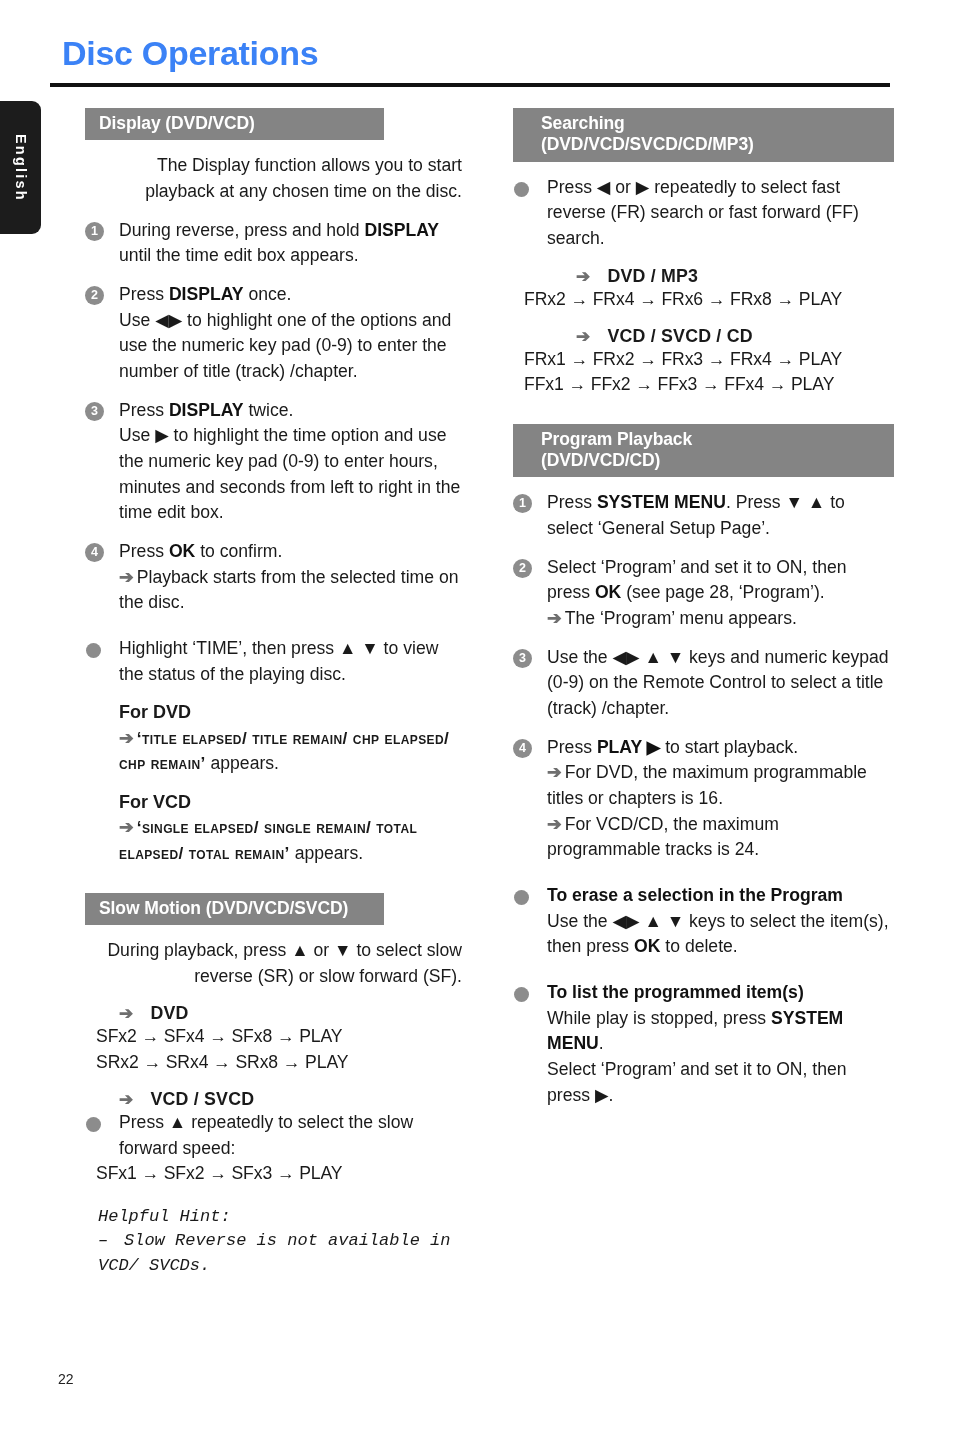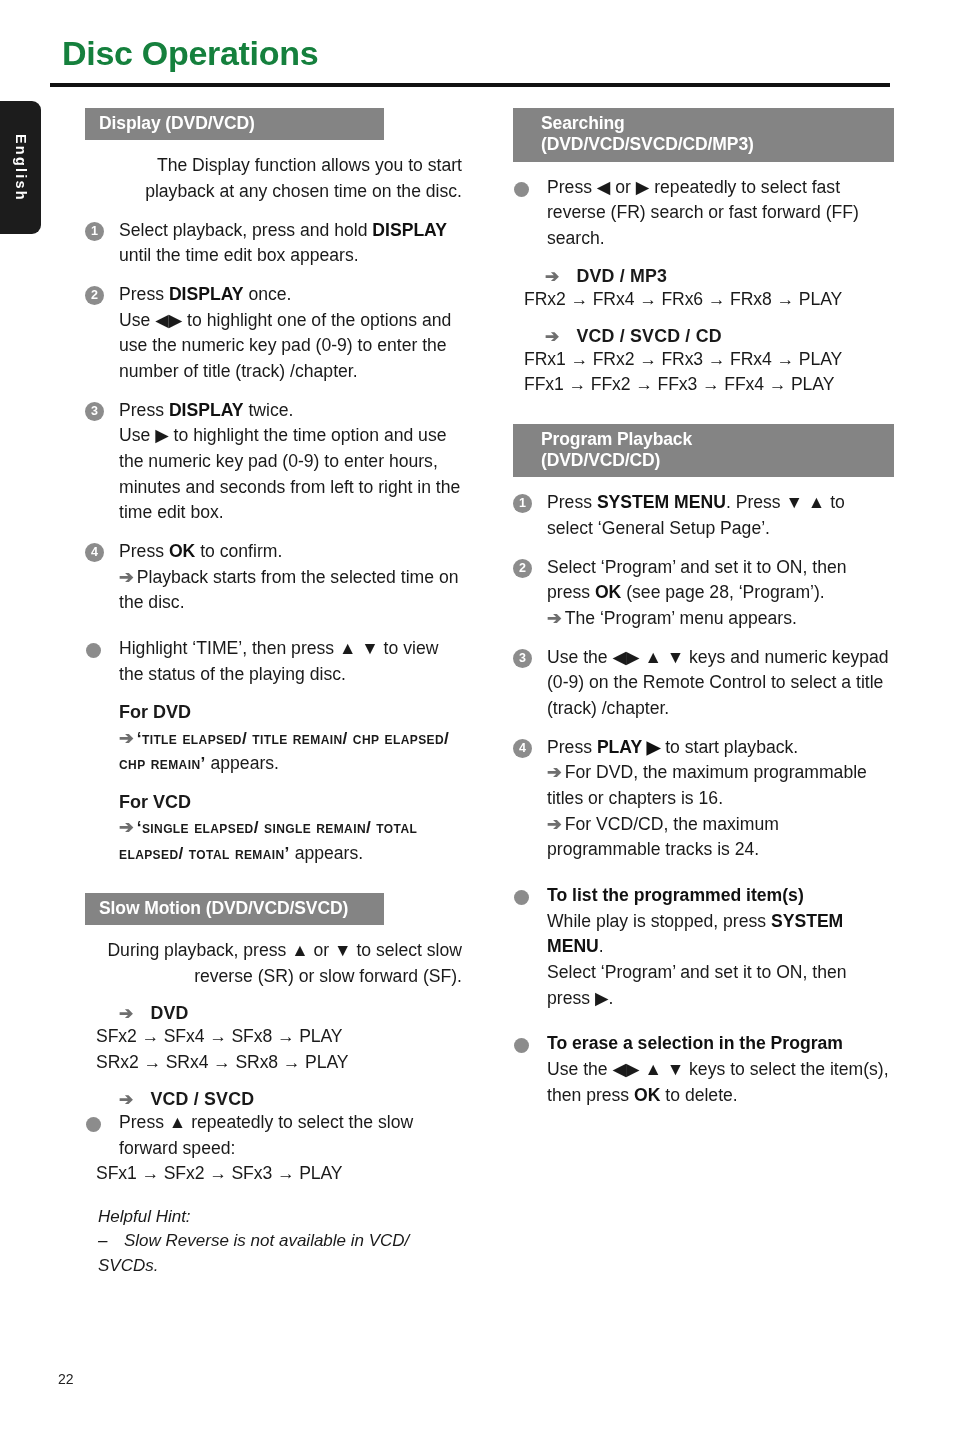--- a/index.html
+++ b/index.html
@@ -42,21 +42,21 @@
   }
 
   
   .page-title {
     position: absolute;
     left: 62px;
     top: 34px;
     font-size: 34px;
     font-weight: bold;
     letter-spacing: -0.3px;
-    color: #15803d;
+    color: #3b82f6;
   }
   .title-rule {
     position: absolute;
     left: 50px;
     top: 83px;
     width: 840px;
     height: 4px;
     background: #111111;
   }
 
@@ -152,21 +152,21 @@
   }
 
   
   .sub-head {
     font-weight: bold;
     font-size: 17.8px;
     margin-top: 14px;
     margin-left: 57px;
     letter-spacing: 0.2px;
   }
-  .col-right .sub-head { margin-left: 53px; }
+  .col-right .sub-head { margin-left: 84px; }
   .sub-head .arrow { margin-right: 14px; font-size: 17px; }
 
   
   .seq {
     margin-left: 34px;
     font-size: 17.6px;
     line-height: 1.44;
     letter-spacing: -0.1px;
   }
   .col-right .seq { margin-left: 32px; }
@@ -185,20 +185,21 @@
     letter-spacing: 0.4px;
     font-size: 17.2px;
   }
 
   .hint {
     margin-top: 18px;
     margin-left: 36px;
     font-style: italic;
     font-size: 17px;
     line-height: 1.45;
+    font-family: Liberation Mono, monospace;
   }
   .hint-dash { display: inline-block; width: 26px; }
 
   .gap-sm { margin-top: 13px; }
   .gap-md { margin-top: 20px; }
   .gap-lg { margin-top: 26px; }
 
   .page-number {
     position: absolute;
     left: 58px;
@@ -220,21 +221,21 @@
 <div class="col col-left">
 
   <div class="section-bar">
     <span class="bar-line">Display (DVD/VCD)</span>
   </div>
 
   <div class="block plain gap-sm">The Display function allows you to start playback at any chosen time on the disc.</div>
 
   <div class="item">
     <span class="num-badge">1</span>
-    <span>Select playback, press and hold </span><b>DISPLAY</b><span> until the time edit box appears.</span>
+    <span>During reverse, press and hold </span><b>DISPLAY</b><span> until the time edit box appears.</span>
   </div>
 
   <div class="item">
     <span class="num-badge">2</span>
     <span>Press </span><b>DISPLAY</b><span> once.</span><br>
     <span>Use ◀▶ to highlight one of the options and use the numeric key pad (0-9) to enter the number of title (track) /chapter.</span>
   </div>
 
   <div class="item">
     <span class="num-badge">3</span>
@@ -327,26 +328,26 @@
 
   <div class="item">
     <span class="num-badge">4</span>
     <span>Press </span><b>PLAY ▶</b><span> to start playback.</span><br>
     <span class="arrow-line"><span class="arrow">➔</span><span>For DVD, the maximum programmable titles or chapters is 16.</span></span>
     <span class="arrow-line"><span class="arrow">➔</span><span>For VCD/CD, the maximum programmable tracks is 24.</span></span>
   </div>
 
   <div class="item gap-md">
     <span class="dot-badge"></span>
+    <b>To erase a selection in the Program</b><br>
+    <span>Use the ◀▶ ▲ ▼ keys to select the item(s), then press </span><b>OK</b><span> to delete.</span>
+  </div>
+
+  <div class="item gap-md">
+    <span class="dot-badge"></span>
     <b>To list the programmed item(s)</b><br>
     <span>While play is stopped, press </span><b>SYSTEM MENU</b><span>.</span><br>
     <span>Select ‘Program’ and set it to ON, then press ▶.</span>
   </div>
 
-  <div class="item gap-md">
-    <span class="dot-badge"></span>
-    <b>To erase a selection in the Program</b><br>
-    <span>Use the ◀▶ ▲ ▼ keys to select the item(s), then press </span><b>OK</b><span> to delete.</span>
-  </div>
-
 </div>
 
 <div class="page-number">22</div>
 
 </body></html>

